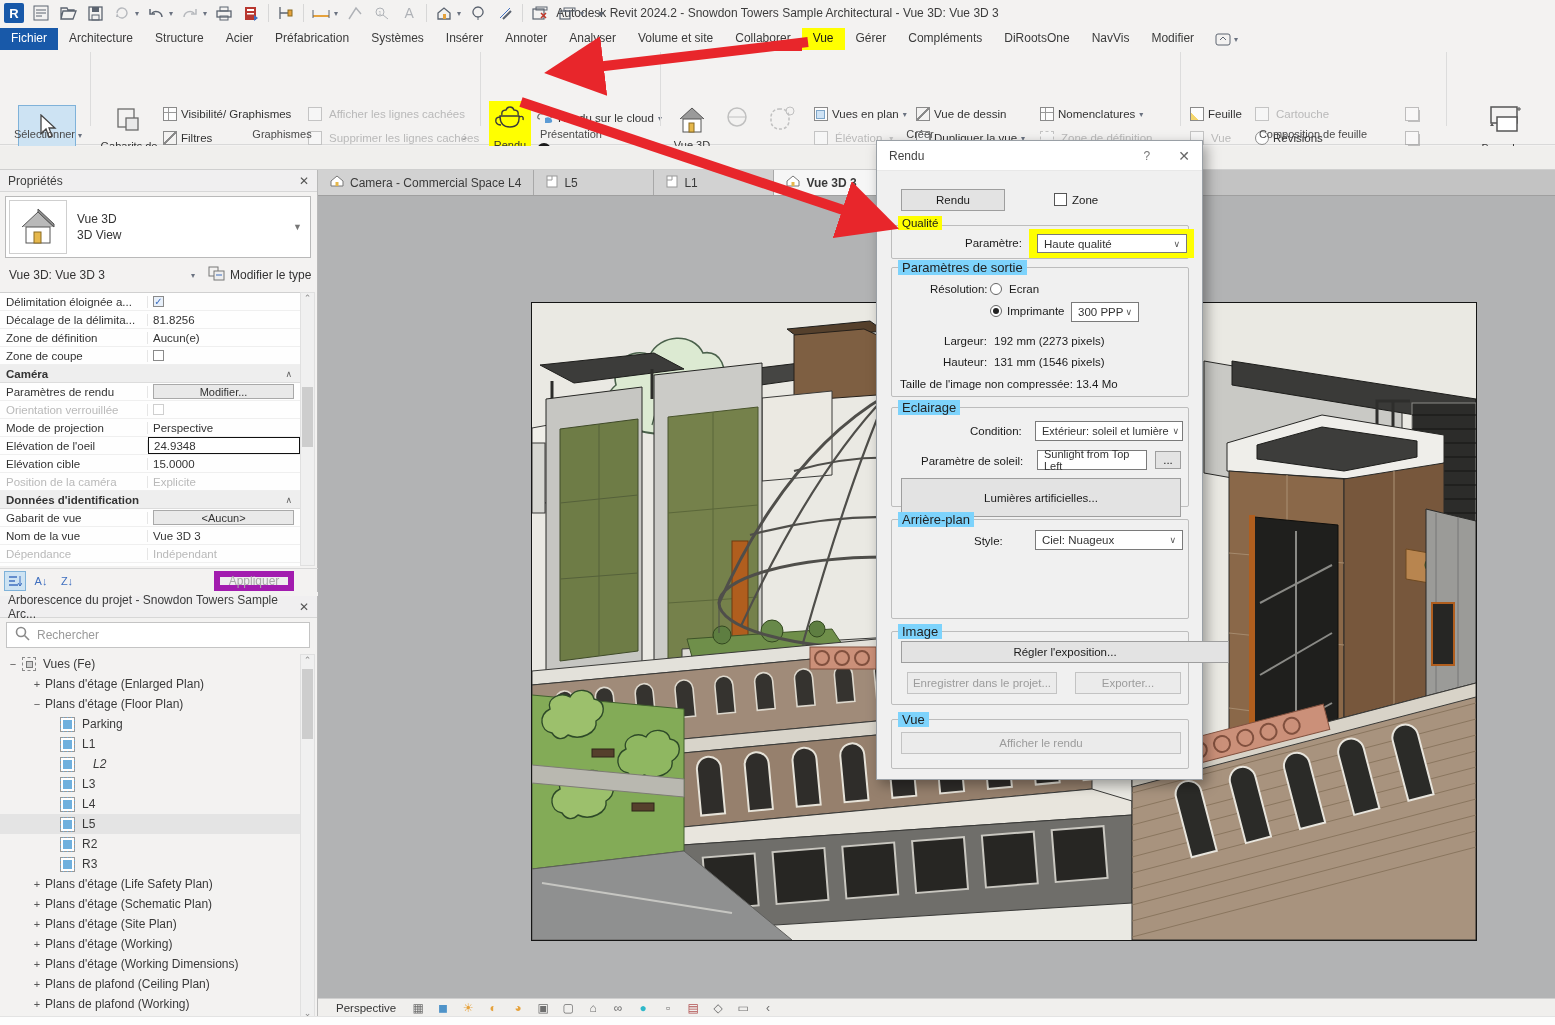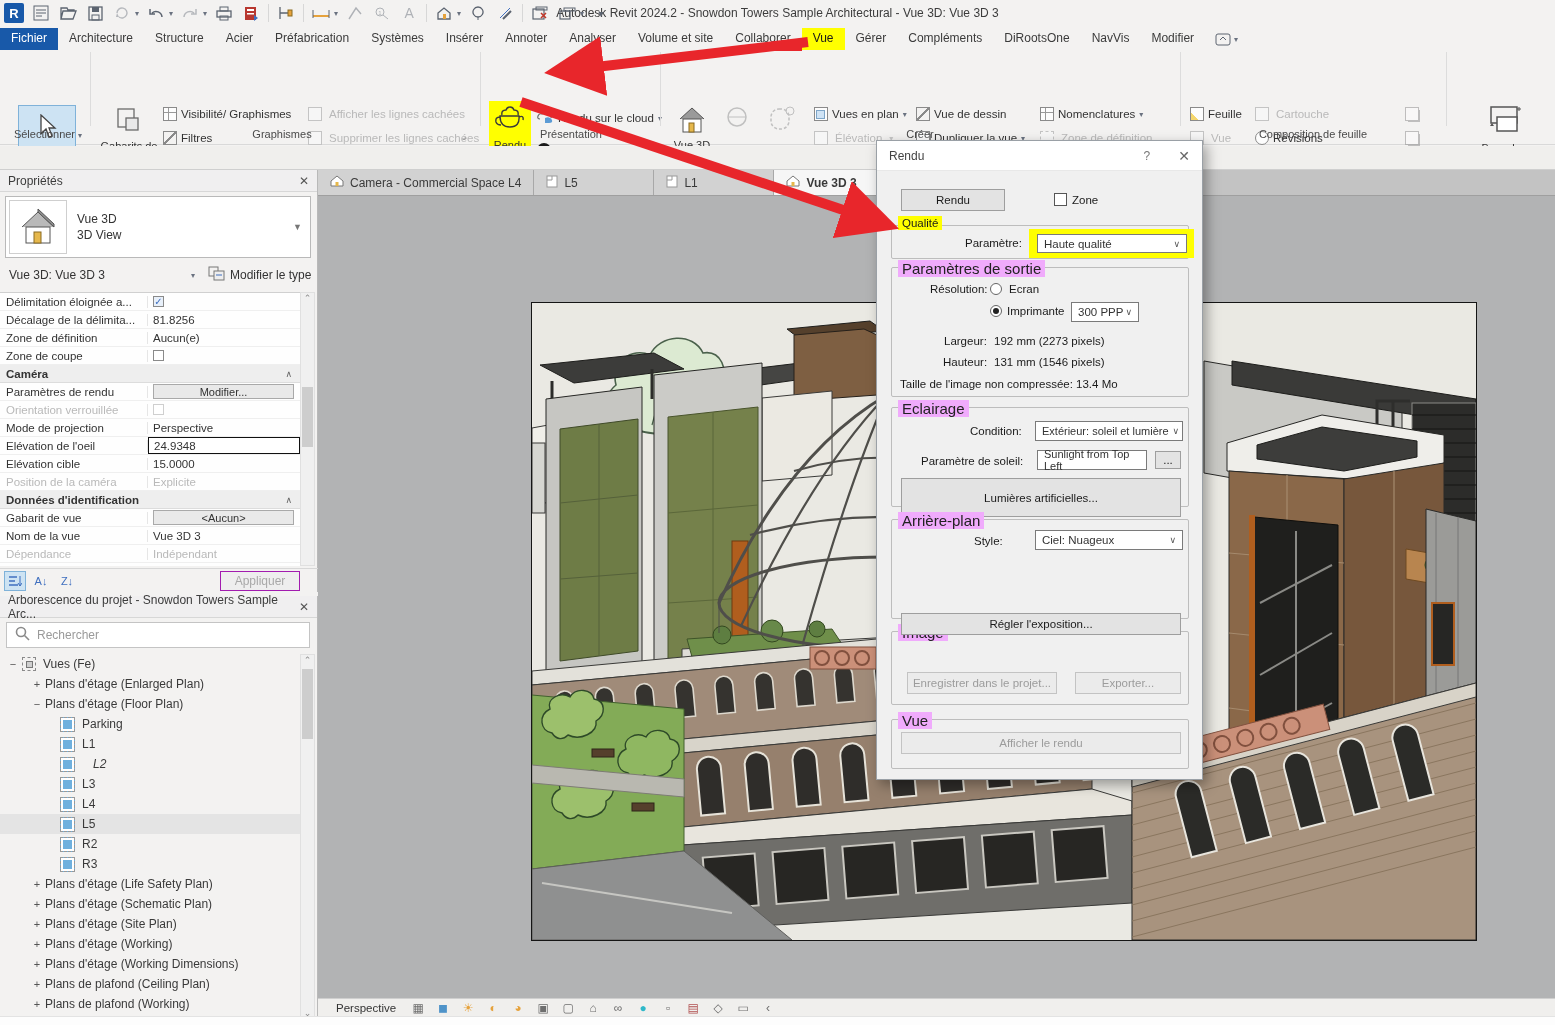--- a/index.html
+++ b/index.html
@@ -71,21 +71,21 @@
   .prow.sec .pl { border-right:none; width:auto; flex:1; }
   .prow.sec .chev { margin-left:auto; margin-right:8px; font-weight:normal; color:#666; font-size:9px; }
   .cbx { width:11px; height:11px; border:1px solid #8a8a8a; background:#fff; display:inline-flex; align-items:center; justify-content:center; font-size:10px; color:#3f6fbf; }
   .pbtn { width:96%; height:15px; border:1px solid #a9a9a9; background:#e9e9e9; font-size:11px; display:flex; align-items:center; justify-content:center; }
   .pv.editing { border:1px solid #111; background:#fff; }
   #prop-scroll { position:absolute; right:2px; top:122px; width:15px; height:274px; background:#f0f0f0; border:1px solid #e0e0e0; font-size:9px; color:#888; display:flex; flex-direction:column; align-items:center; }
   #prop-scroll .thumb { width:11px; height:60px; background:#cdcdcd; margin-top:84px; }
   #prop-tools { position:absolute; left:0; top:398px; width:318px; height:24px; display:flex; align-items:center; gap:4px; padding-left:4px; border-top:1px solid #d7d7d7; }
   .ptool { width:22px; height:20px; border:1px solid transparent; display:flex; align-items:center; justify-content:center; font-size:11px; color:#3f6fbf; }
   .ptool.on { background:#cde3f3; border-color:#7fb2d9; }
-  #apply-btn { margin-left:auto; margin-right:18px; width:80px; height:20px; border:1px solid #a21caf; background:#eee; color:#a8a8a8; display:flex; align-items:center; justify-content:center; font-size:12px; }
+  #apply-btn { margin-left:auto; margin-right:24px; width:80px; height:20px; border:6px solid #a21caf; background:#eee; color:#a8a8a8; display:flex; align-items:center; justify-content:center; font-size:12px; }
 
   #browser { top:596px; height:429px; }
   #search-box { position:absolute; left:6px; top:26px; width:304px; height:26px; background:#fff; border:1px solid #c4c4c4; display:flex; align-items:center; gap:7px; padding:0 8px; color:#9a9a9a; }
   #tree { position:absolute; left:0; top:58px; width:300px; height:371px; overflow:hidden; font-size:12px; }
   .titem { height:20px; display:flex; align-items:center; white-space:nowrap; color:#3a3a3a; }
   .titem.sel { background:#e4e4e4; }
   .texp { width:10px; text-align:center; color:#555; flex:none; font-size:11px; }
   .ticon-views { width:14px; height:14px; border:1px dashed #8a8a8a; display:inline-flex; align-items:center; justify-content:center; margin:0 4px; flex:none; }
   .ticon-views i { width:7px; height:7px; background:#cfcfcf; border:1px solid #777; display:block; }
   .ticon-plan { width:15px; height:15px; border:1px dashed #999; background:#6fb0de; box-shadow:inset 0 0 0 2px #fff; margin:0 4px; flex:none; }
@@ -106,21 +106,21 @@
   .vcico { width:16px; text-align:center; font-size:12px; }
 
   #statusstrip { position:absolute; left:0; top:1016px; width:1555px; height:9px; background:#fdfdfd; border-top:1px solid #e3e3e3; }
 
   
   #dialog { position:absolute; left:876px; top:140px; width:327px; height:640px; background:#f0f0f0; border:1px solid #9aa0a6; box-shadow:4px 5px 12px rgba(0,0,0,.35); z-index:30; font-size:11.5px; }
   #dlg-title { height:30px; background:#fff; display:flex; align-items:center; padding:0 12px; color:#444; font-size:12px; border-bottom:1px solid #e8e8e8; }
   #dlg-title .q { margin-left:auto; color:#777; margin-right:28px; }
   #dlg-title .x { color:#666; font-size:14px; }
   .grp { position:absolute; left:14px; width:298px; border:1px solid #bdbdbd; border-radius:2px; }
-  .grp-label { position:absolute; top:-8px; left:6px; background:#f0abfc; padding:0 4px; font-size:15px; color:#222; }
+  .grp-label { position:absolute; top:-8px; left:6px; background:#7dd3fc; padding:0 4px; font-size:13px; color:#222; }
   .dbtn { position:absolute; background:#e3e3e3; border:1px solid #9e9e9e; display:flex; align-items:center; justify-content:center; font-size:11.5px; color:#1a1a1a; }
   .dbtn.dis2 { color:#9c9c9c; border-color:#c3c3c3; background:#ebebeb; }
   .combo { position:absolute; background:#fff; border:1px solid #7a7a7a; display:flex; align-items:center; padding:0 6px; font-size:11.5px; }
   .combo .cv { margin-left:auto; color:#555; font-size:9px; }
   .dlbl { position:absolute; white-space:nowrap; color:#1a1a1a; }
   .rad { width:12px; height:12px; border:1px solid #666; border-radius:50%; display:inline-block; background:#fff; position:absolute; }
   .rad.on::after { content:""; position:absolute; left:2px; top:2px; width:6px; height:6px; border-radius:50%; background:#222; }
   .chk { position:absolute; width:13px; height:13px; border:1px solid #555; background:#fff; }
 
   
@@ -1036,21 +1036,21 @@
     </div>
   <span class="dlbl" style="left:97px; top:394px;">Style:</span>
   <div class="combo" style="left:158px; top:389px; width:148px; height:20px;">
       <span>Ciel: Nuageux</span>
       <span class="cv">∨</span>
     </div>
 
   <div class="grp" style="top:490px; height:74px;">
       <span class="grp-label">Image</span>
     </div>
-  <div class="dbtn" style="left:24px; top:472px; width:280px; height:22px;text-align:center;">Régler l'exposition...</div>
+  <div class="dbtn" style="left:24px; top:500px; width:328px; height:22px;text-align:center;">Régler l'exposition...</div>
   <div class="dbtn dis2" style="left:30px; top:531px; width:150px; height:22px;">Enregistrer dans le projet...</div>
   <div class="dbtn dis2" style="left:198px; top:531px; width:106px; height:22px;">Exporter...</div>
 
   <div class="grp" style="top:578px; height:50px;">
       <span class="grp-label">Vue</span>
     </div>
   <div class="dbtn dis2" style="left:24px; top:591px; width:280px; height:22px;">Afficher le rendu</div>
 </div>
 
 <svg id="arrows">

